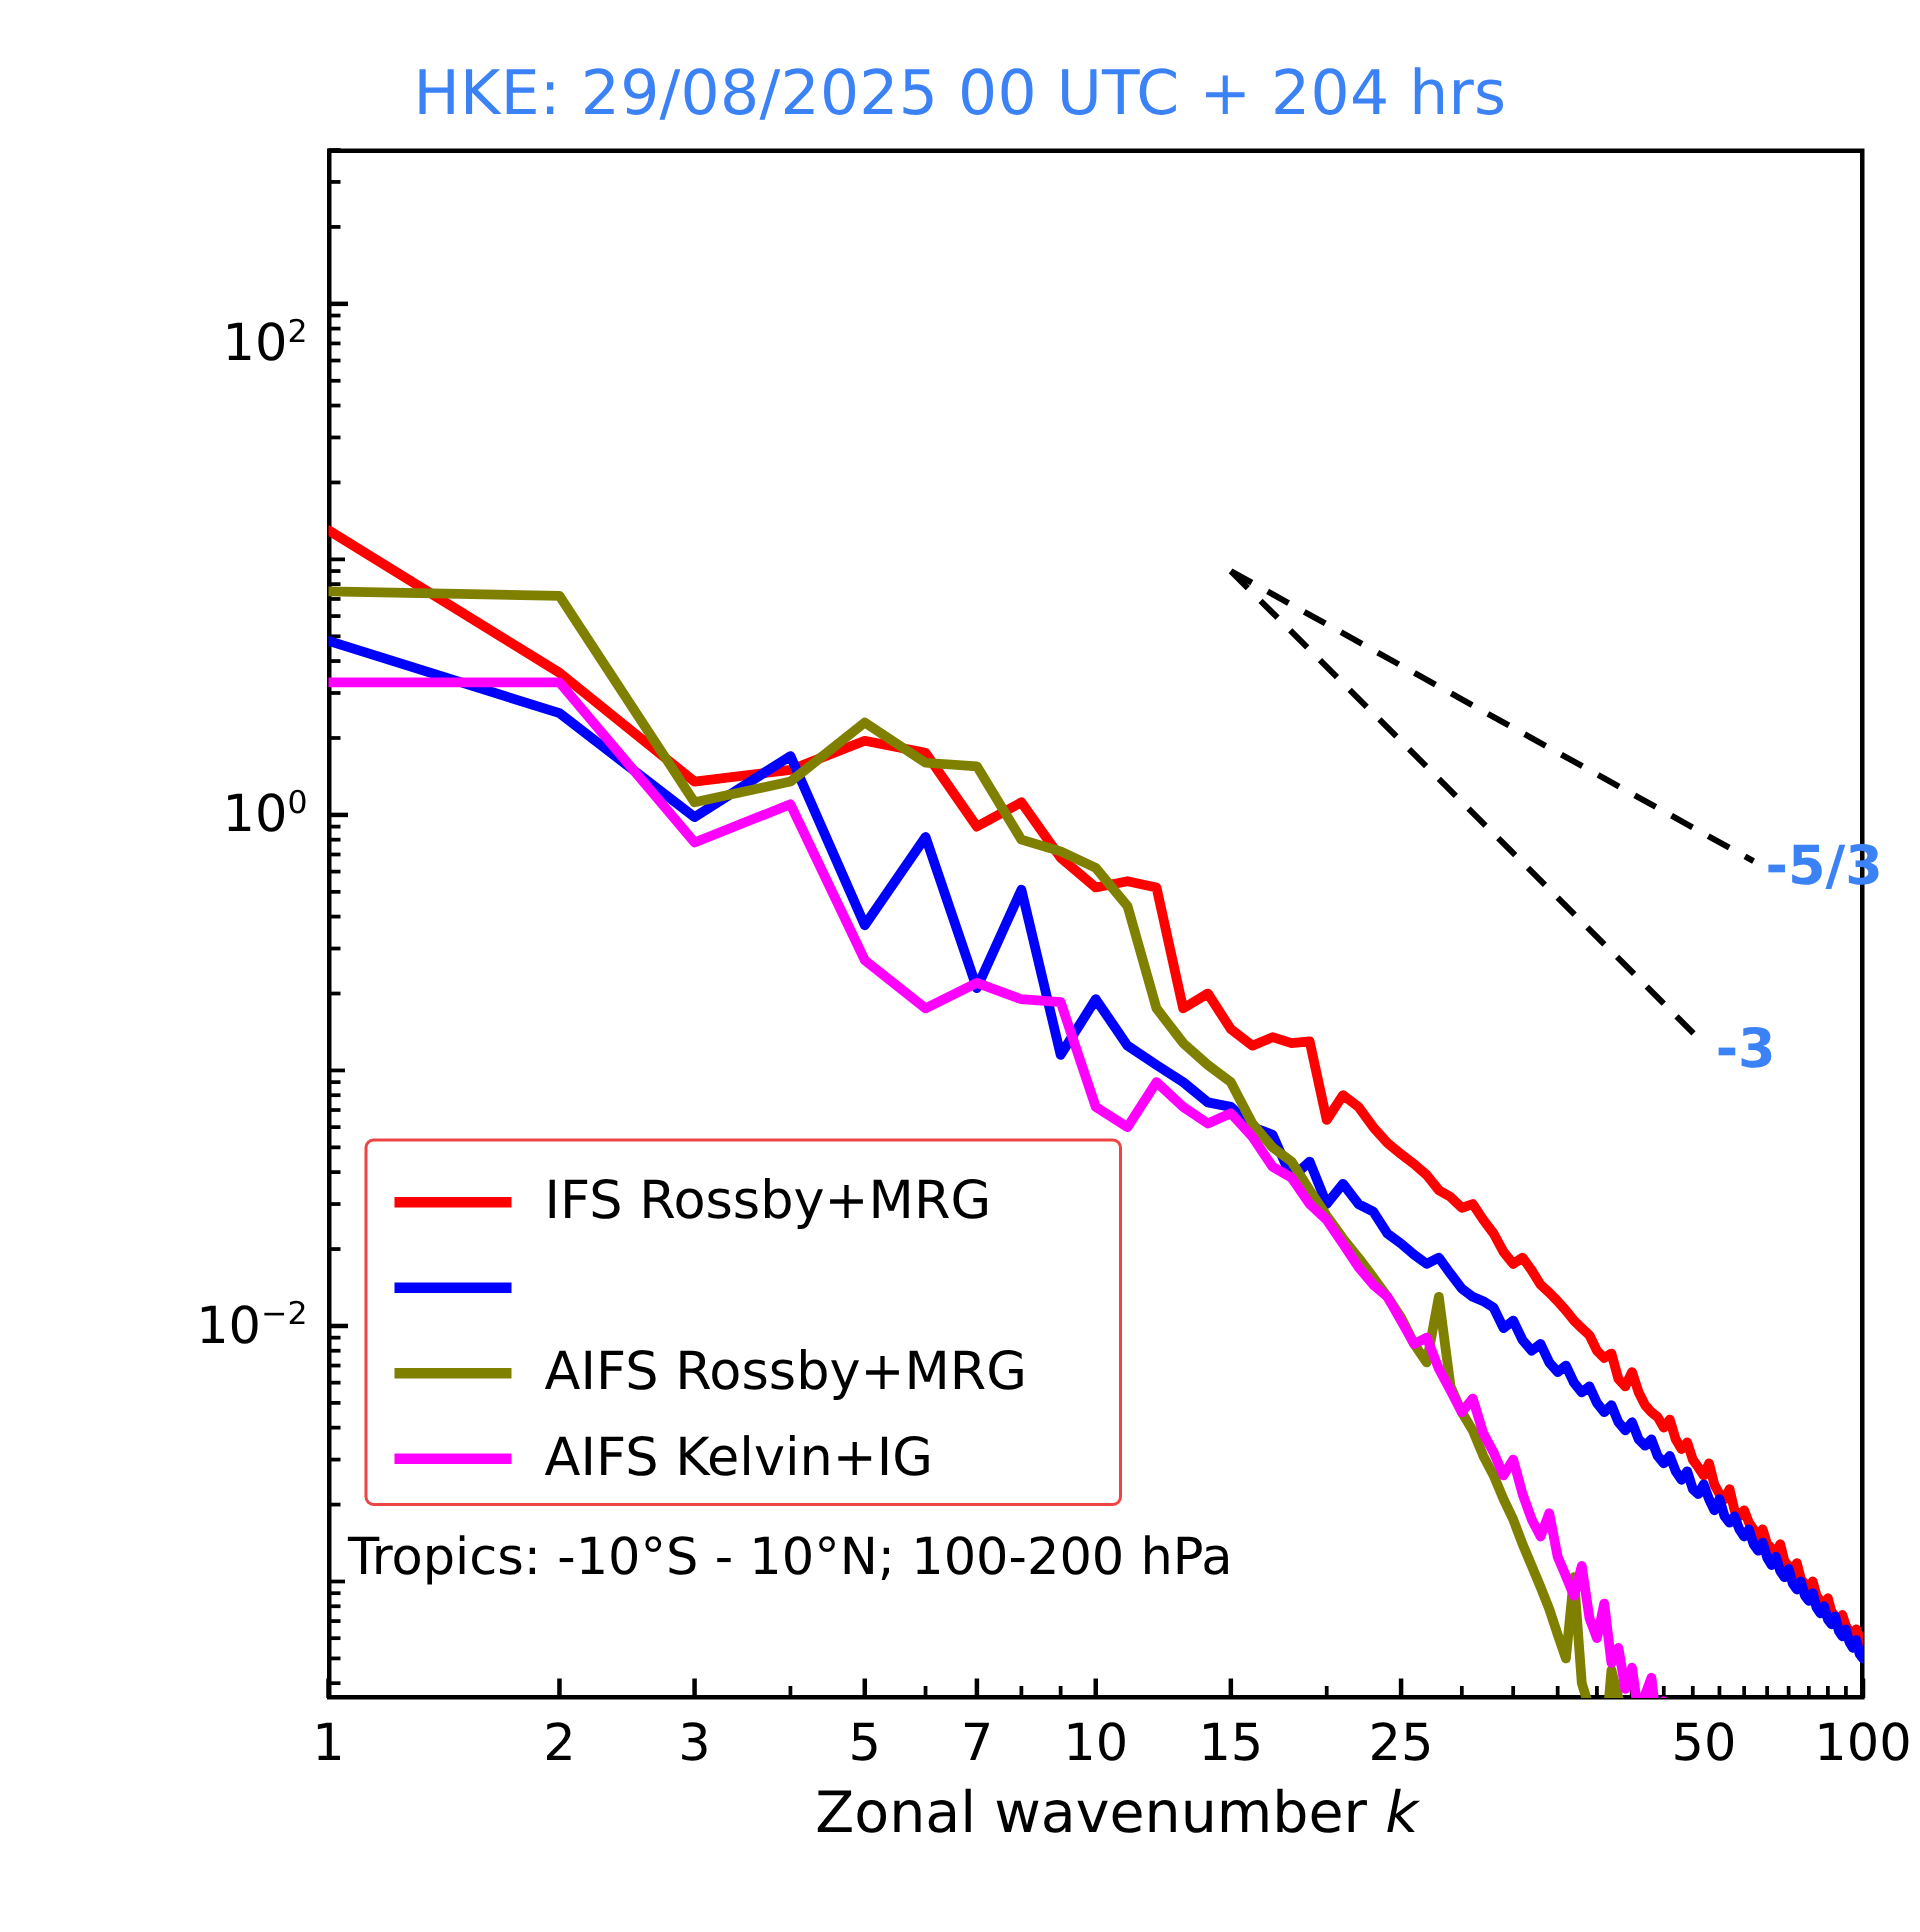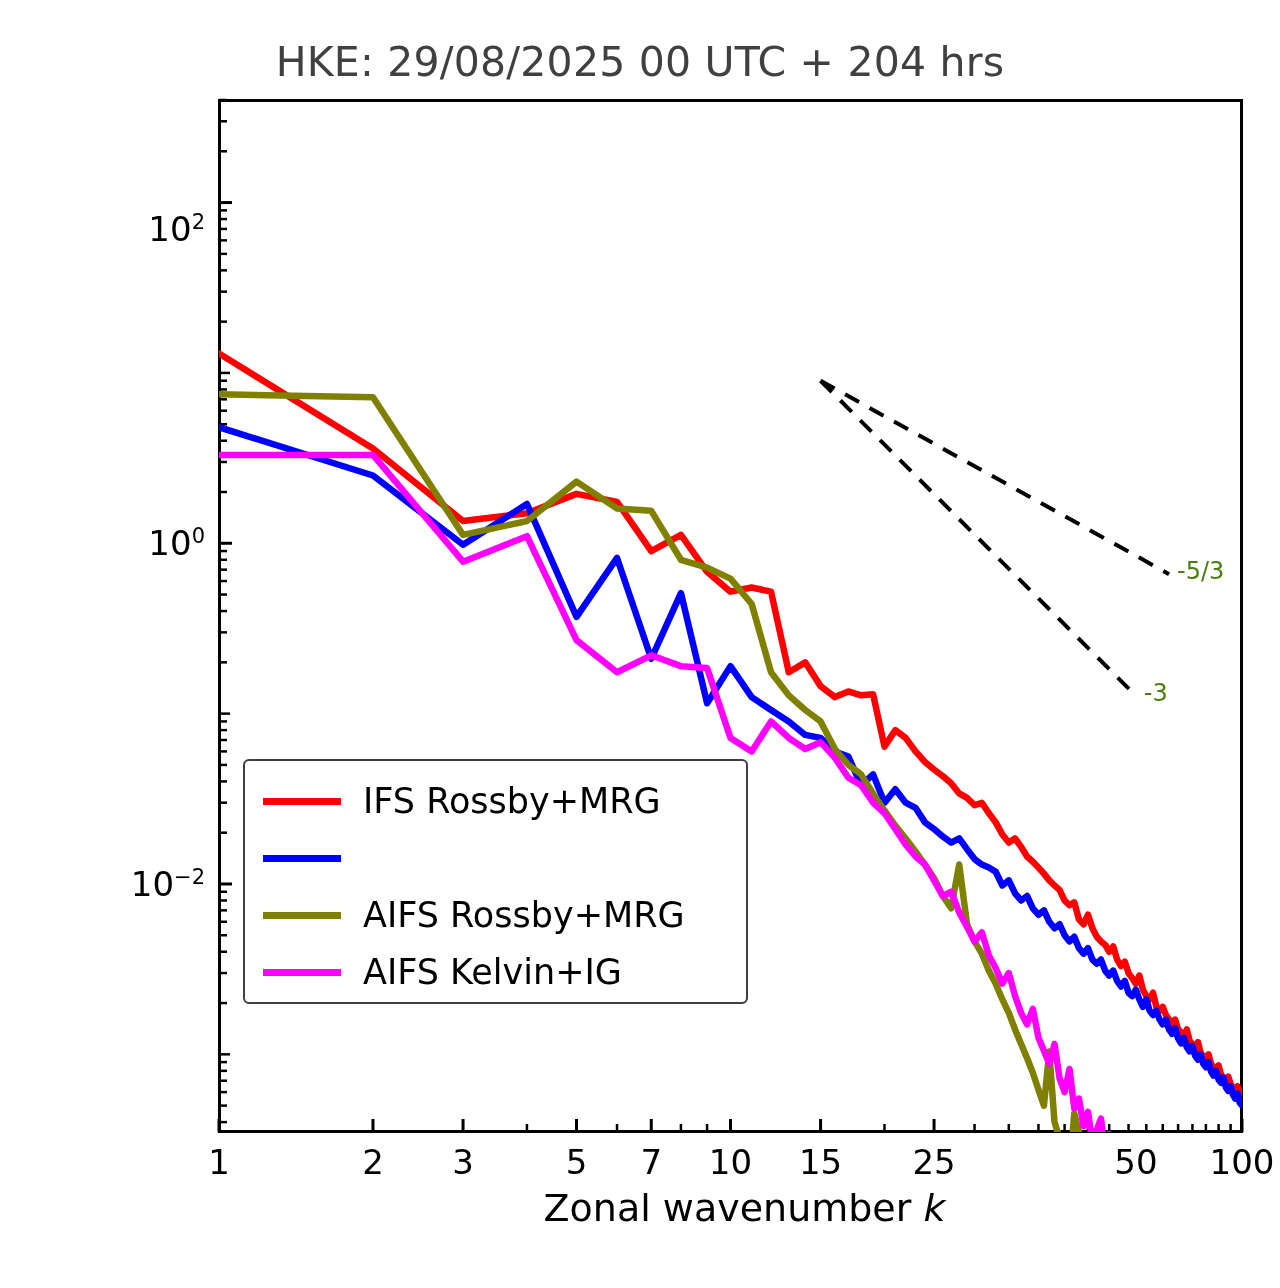--- a/index.html
+++ b/index.html
@@ -1,21 +1,21 @@
 <!DOCTYPE html>
 <html><head>
 <meta charset="utf-8">
 <style>
   html,body{margin:0;padding:0;background:#ffffff;}
   body{width:1280px;height:1288px;font-family:"DejaVu Sans",sans-serif;overflow:hidden;}
   #fig{position:relative;width:1280px;height:1288px;background:#fff;}
 
   #chart-title{
     position:absolute;left:0;top:38px;width:1280px;text-align:center;
-    font-size:41px;color:#404040;letter-spacing:.2px;font-family:"DejaVu Sans",sans-serif;
+    font-size:41px;color:#3b82f6;letter-spacing:.2px;font-family:"DejaVu Sans",sans-serif;
   }
 
   #plot-area{
     position:absolute;left:218px;top:99px;width:1025px;height:1034px;
     border:3px solid #000;box-sizing:border-box;background:#fff;
   }
   #plot-svg{position:absolute;left:0;top:0;width:1280px;height:1288px;pointer-events:none;}
 
   #x-axis-label{
     position:absolute;left:232px;top:1186px;width:1025px;text-align:center;
@@ -28,32 +28,32 @@
     text-align:center;transform:translateX(-50%);
   }
   .ytick-label{
     position:absolute;font-size:34px;color:#000;
     text-align:right;transform:translateY(-50%);white-space:nowrap;
   }
   .ytick-label sup{font-size:21px;vertical-align:super;}
 
   #legend-box{
     position:absolute;left:243px;top:759px;width:505px;height:245px;
-    border:2px solid #404040;border-radius:6px;background:rgba(255,255,255,0.88);
+    border:2px solid #ef4444;border-radius:6px;background:rgba(255,255,255,0.88);
     box-sizing:border-box;padding:12px 0 0 0;
   }
   .legend-row{display:flex;align-items:center;height:57px;padding-left:18px;}
   .legend-swatch{width:78px;height:7px;margin-right:22px;flex:none;}
   .legend-text{font-size:35px;color:#000;white-space:nowrap;line-height:1;}
 
   #tropics-note{
     position:absolute;left:232px;top:1018px;font-size:34px;color:#000;white-space:nowrap;
   }
 
-  .slope-label{position:absolute;font-size:24px;color:#4d7c0f;white-space:nowrap;}
+  .slope-label{position:absolute;font-size:36px;color:#3b82f6;white-space:nowrap;font-weight:bold;}
 </style>
 </head>
 <body>
 
 <div id="fig">
 
   <div id="chart-title">HKE: 29/08/2025 00 UTC + 204 hrs</div>
 
   <div id="x-axis-label">Zonal wavenumber <i>k</i></div>
 
@@ -193,14 +193,15 @@
       <div class="legend-row">
         <span class="legend-swatch" style="background: rgb(128, 128, 0);"></span>
         <span class="legend-text">AIFS Rossby+MRG</span>
       </div>
       <div class="legend-row">
         <span class="legend-swatch" style="background: rgb(255, 0, 255);"></span>
         <span class="legend-text">AIFS Kelvin+IG</span>
       </div>
     </div>
 
+  <div id="tropics-note">Tropics: -10°S - 10°N; 100-200 hPa</div>
 
 </div>
 
 </body></html>

